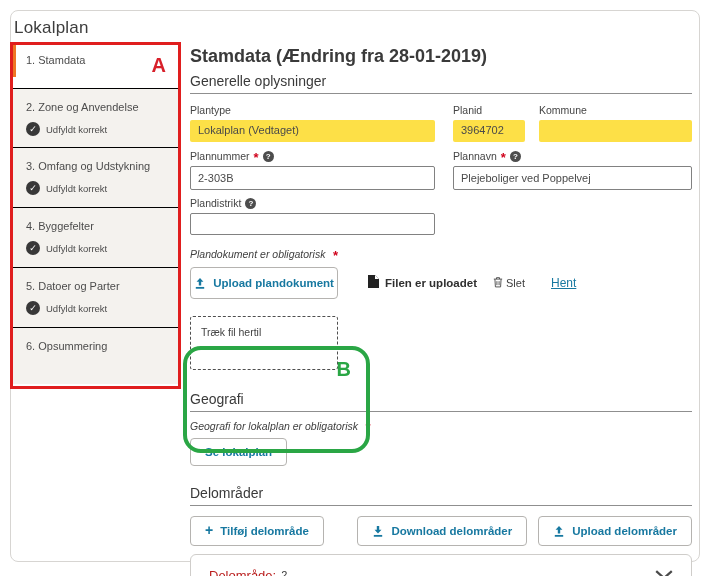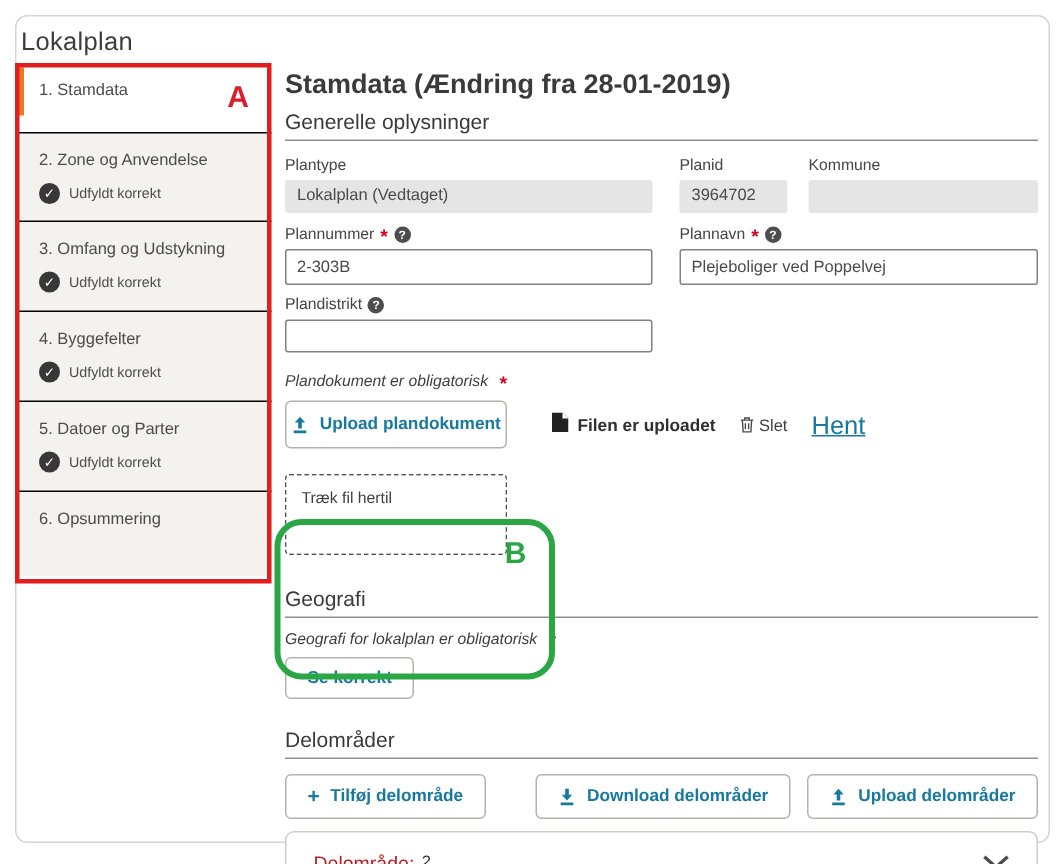--- a/index.html
+++ b/index.html
@@ -34,38 +34,38 @@
   .main { flex:1; padding:3px 12px 0 9px; position:relative; }
   .page-title { font-size:18px; color:#3a3a3a;margin-top:32px; }
   .section-heading { font-size:14px; color:#3a3a3a; margin-top:6px; }
   .rule { border:none; border-top:1px solid #8f8f8f; margin-top:4px; margin-bottom:10px; }
 
   .field-label { font-size:10.5px; color:#454545; margin-bottom:4px; display:flex; align-items:center; gap:4px; }
   .req { color:#d0021b; font-weight:bold; font-size:13px; line-height:8px; position:relative; top:2px; }
   .help-ic { width:11px; height:11px; border-radius:50%; background:#4d4d4d; color:#fff; font-size:8px;
              font-weight:bold; line-height:11px; text-align:center; display:inline-block; }
   .row { display:flex; margin-top:8px; }
-  .fld-disabled { background:#e5e5e5; height:22px; font-size:11px; color:#4a4a4a; padding:4px 8px; border-radius:2px; }
+  .fld-disabled { background:#fde047; height:22px; font-size:11px; color:#4a4a4a; padding:4px 8px; border-radius:2px; }
   .fld-input { height:24px; font-size:11px; color:#4a4a4a; padding:2px 7px; border:1px solid #818181; border-radius:2px; background:#fff; width:100%; }
   .w-plantype { width:245px; margin-right:18px; }
   .w-planid { width:72px; margin-right:14px; }
   .w-kommune { flex:1; }
   .w-col2 { width:239px; }
   .note { font-size:10.5px; font-style:italic; color:#3f3f3f; margin-top:13px; display:flex; gap:7px; align-items:center; }
 
   .btn { display:inline-flex; align-items:center; justify-content:center; gap:7px; background:#fff;
          border:1px solid #b5b3b0; border-radius:4px; color:#1778a0; font-weight:bold; font-size:11.5px;
          cursor:pointer; }
   .btn svg { display:block; }
   .upload-row { display:flex; align-items:flex-start; margin-top:7px; }
   .btn-upload-doc { width:148px; height:32px; }
   .file-status { display:flex; align-items:center; gap:6px; margin:7px 0 0 30px; }
   .file-text { font-size:11.5px; color:#2f2f2f; font-weight:bold; margin-right:10px; }
   .link-plain { font-size:11px; color:#3f3f3f; text-decoration:none; }
-  .link-teal { font-size:17px; color:#1778a0; text-decoration:underline; margin-left:10px; }
+  .link-teal { font-size:12px; color:#1778a0; text-decoration:underline; margin-left:20px; }
   .slet-group { display:flex; align-items:center; gap:3px; }
   .dropzone { width:148px; height:54px; border:1.5px dashed #4f4f4f; border-radius:3px; margin-top:17px;
               font-size:10.5px; color:#3f3f3f; padding:9px 10px; }
 
   .geo-heading { margin-top:21px; }
   .btn-se-geografi { height:28px; padding:0 14px; margin-top:6px; }
 
   .del-heading { margin-top:19px; }
   .btn-row { display:flex; gap:11px; margin-top:1px; }
   .btn-row .btn { height:30px; padding:0 14px; }
@@ -225,21 +225,21 @@
         <span>Træk fil hertil</span>
       </div>
 
       
       <div class="section-heading geo-heading">Geografi</div>
       <hr class="rule" style="margin-bottom:8px;">
       <div class="note" style="margin-top:0;">
         <span>Geografi for lokalplan er obligatorisk</span>
         <span class="req">*</span>
       </div>
-      <button class="btn btn-se-geografi">Se korrekt</button>
+      <button class="btn btn-se-geografi">Se lokalplan</button>
 
       
       <div class="section-heading del-heading">Delområder</div>
       <hr class="rule">
 
       <div class="btn-row">
         <button class="btn">
           <span class="plus-glyph">+</span>
           <span>Tilføj delområde</span>
         </button>

